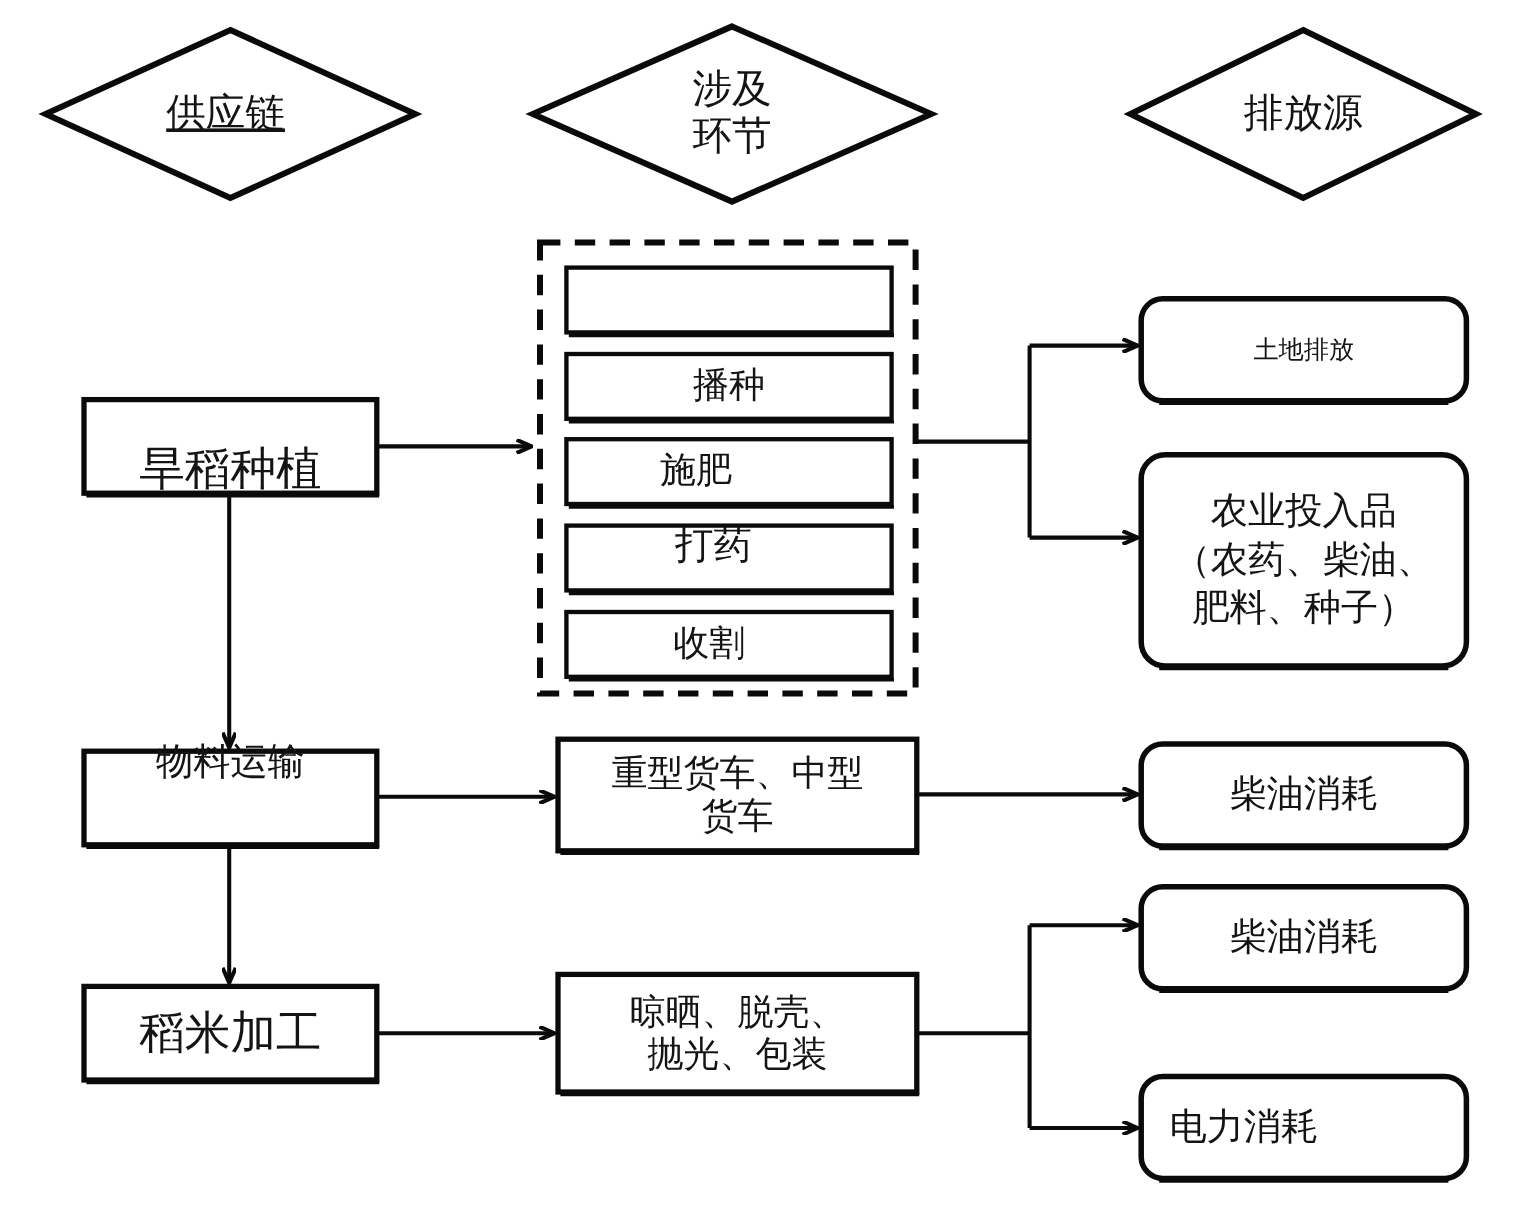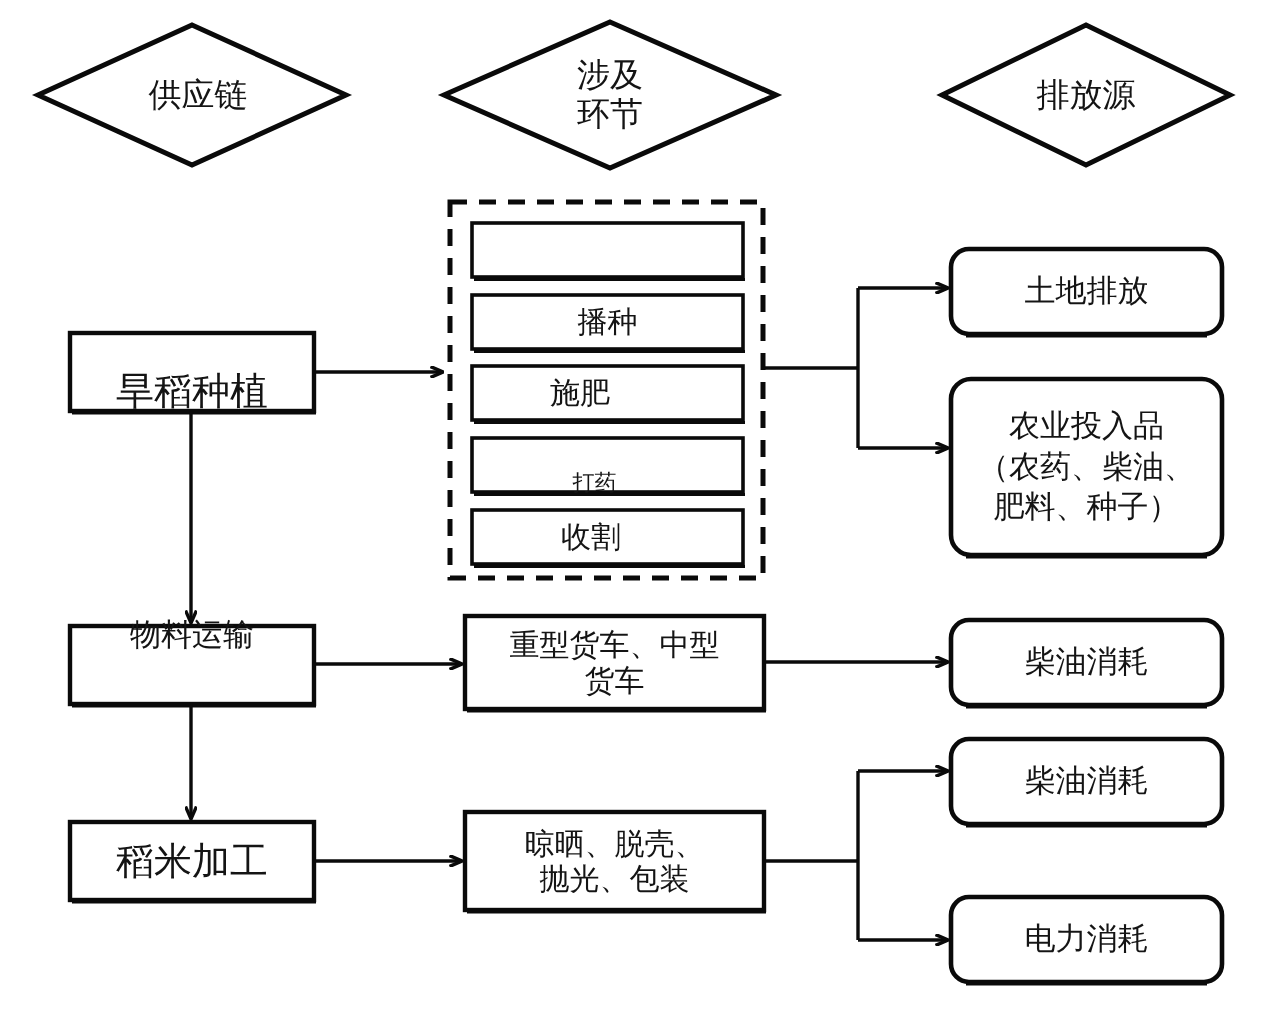--- a/index.html
+++ b/index.html
@@ -100,40 +100,40 @@
 
       <line x1="764" y1="662" x2="948" y2="662" marker-end="url(#arw)"></line>
 
       <path d="M764,861 H858"></path>
       <path d="M858,771 V940"></path>
       <path d="M858,771 H948" marker-end="url(#arw)"></path>
       <path d="M858,940 H948" marker-end="url(#arw)"></path>
     </g>
   </svg>
 
-  <div class="nodeText" style="left:106px;top:62px;width:184px;height:66px;font-size:33px;">供应链</div>
+  <div class="nodeText" style="left:96px;top:62px;width:184px;height:66px;font-size:33px;text-decoration:underline;">供应链</div>
   <div class="nodeText" style="left:535px;top:45px;width:150px;height:100px;font-size:33px;">涉及
 环节</div>
   <div class="nodeText" style="left:996px;top:62px;width:180px;height:66px;font-size:33px;">排放源</div>
 
   <div class="nodeText" style="left:70px;top:352px;width:244px;height:78px;font-size:38px;">旱稻种植</div>
   <div class="nodeText" style="left:70px;top:596px;width:244px;height:78px;font-size:31px;">物料运输</div>
   <div class="nodeText" style="left:70px;top:822px;width:244px;height:78px;font-size:38px;">稻米加工</div>
 
   <div class="nodeText" style="left:472px;top:295px;width:271px;height:54px;font-size:30px;">播种</div>
   <div class="nodeText" style="left:472px;top:366px;width:216px;height:54px;font-size:30px;">施肥</div>
-  <div class="nodeText" style="left:472px;top:456px;width:245px;height:54px;font-size:22px;">打药</div>
+  <div class="nodeText" style="left:472px;top:428px;width:245px;height:54px;font-size:32px;">打药</div>
   <div class="nodeText" style="left:472px;top:510px;width:238px;height:54px;font-size:30px;">收割</div>
 
   <div class="nodeText" style="left:465px;top:616px;width:299px;height:93px;font-size:30px;">重型货车、中型
 货车</div>
   <div class="nodeText" style="left:465px;top:812px;width:299px;height:98px;font-size:30px;">晾晒、脱壳、
 抛光、包装</div>
 
-  <div class="nodeText" style="left:951px;top:249px;width:271px;height:85px;font-size:31px;">土地排放</div>
+  <div class="nodeText" style="left:951px;top:249px;width:271px;height:85px;font-size:21px;">土地排放</div>
   <div class="nodeText" style="left:951px;top:379px;width:271px;height:176px;font-size:31px;line-height:1.32;">农业投入品
 （农药、柴油、
 肥料、种子）</div>
   <div class="nodeText" style="left:951px;top:620px;width:271px;height:85px;font-size:31px;">柴油消耗</div>
   <div class="nodeText" style="left:951px;top:739px;width:271px;height:85px;font-size:31px;">柴油消耗</div>
-  <div class="nodeText" style="left:951px;top:897px;width:271px;height:85px;font-size:31px;">电力消耗</div>
+  <div class="nodeText" style="left:901px;top:897px;width:271px;height:85px;font-size:31px;">电力消耗</div>
 
 </div>
 
 </body></html>

